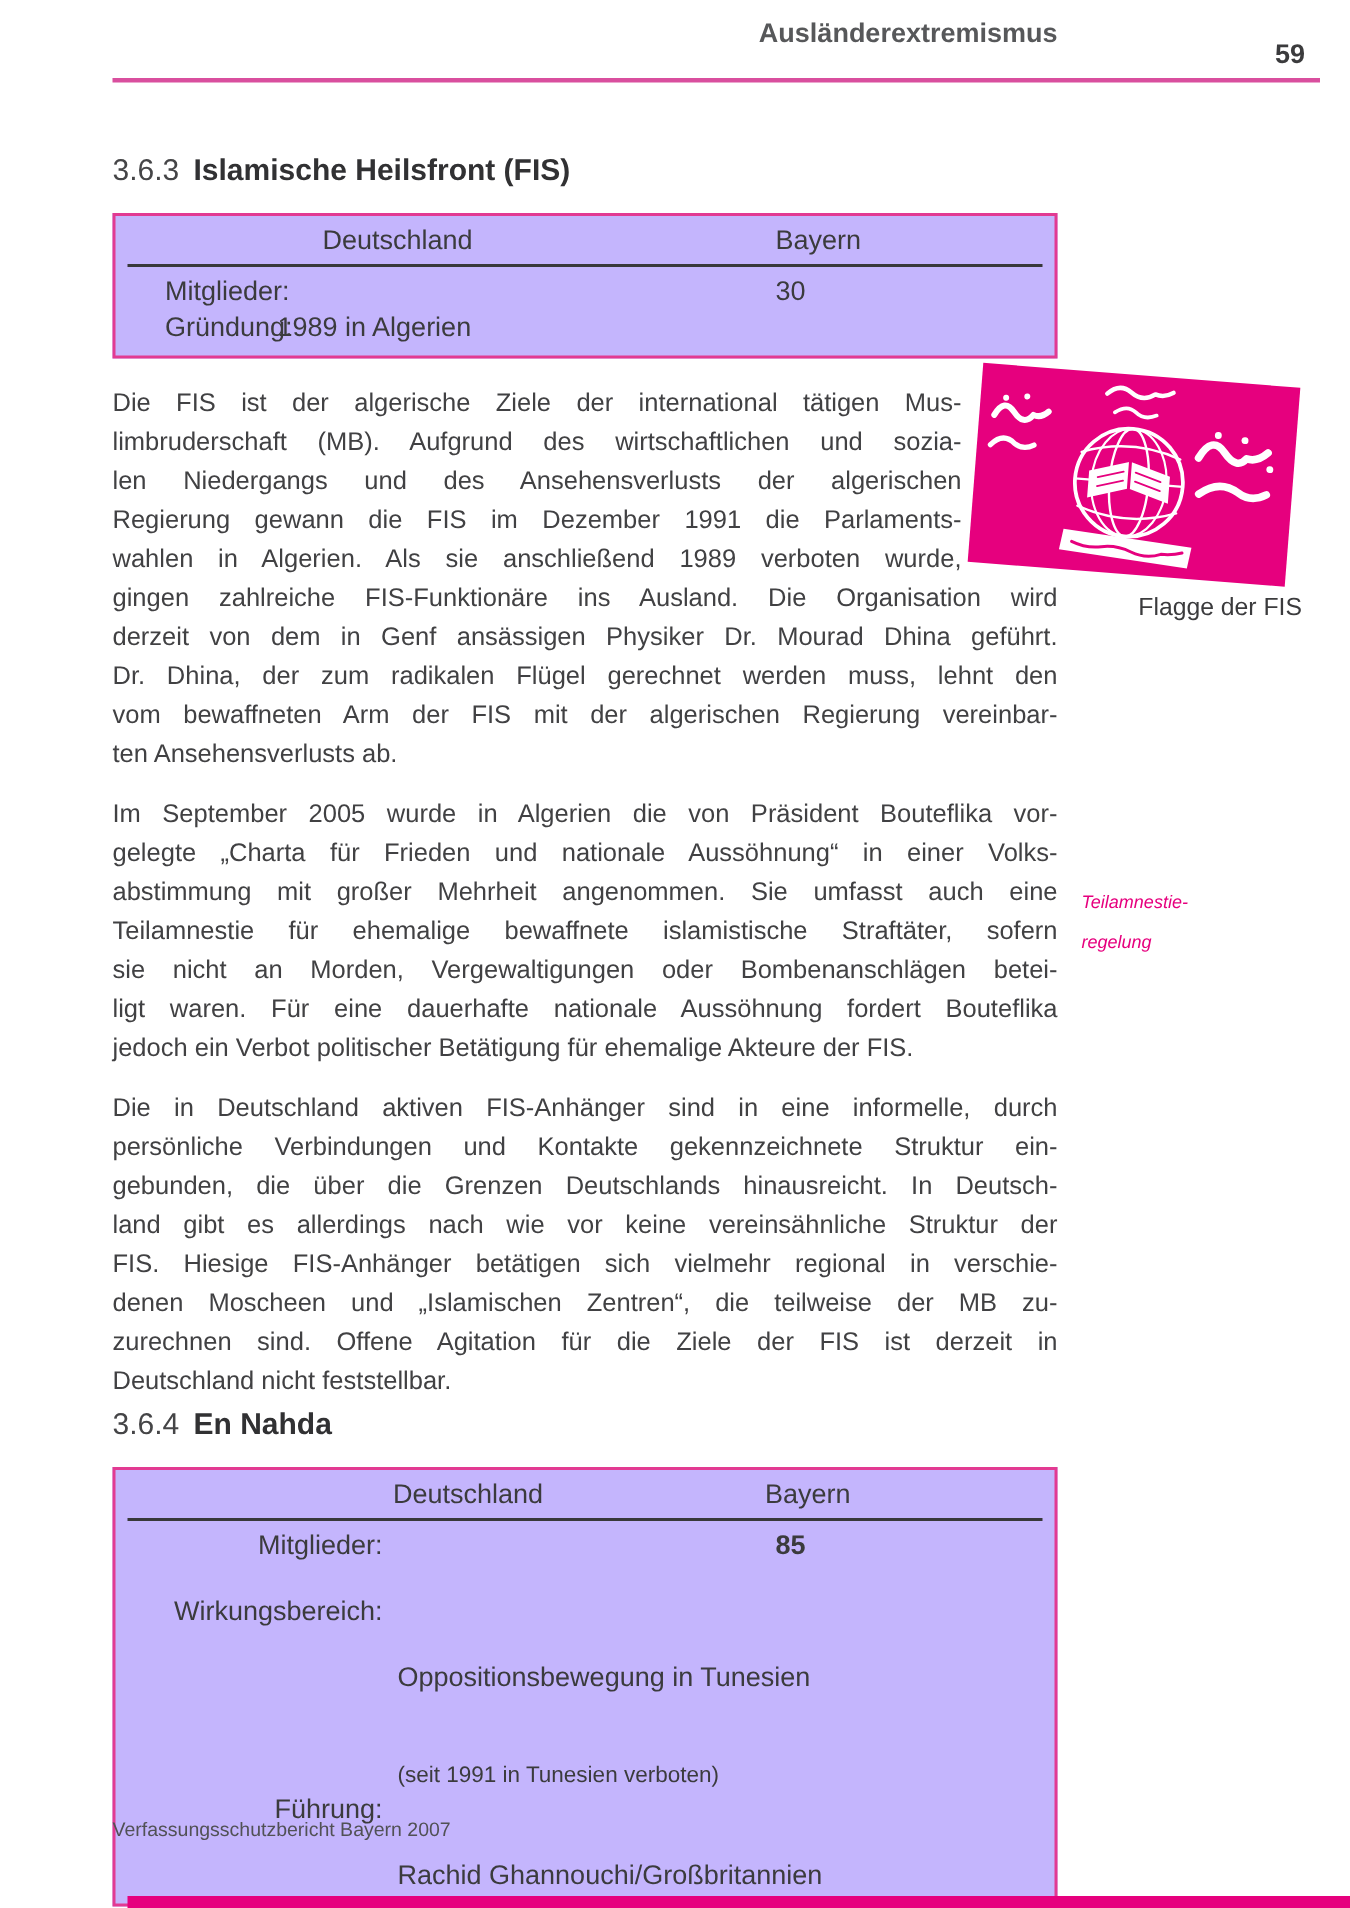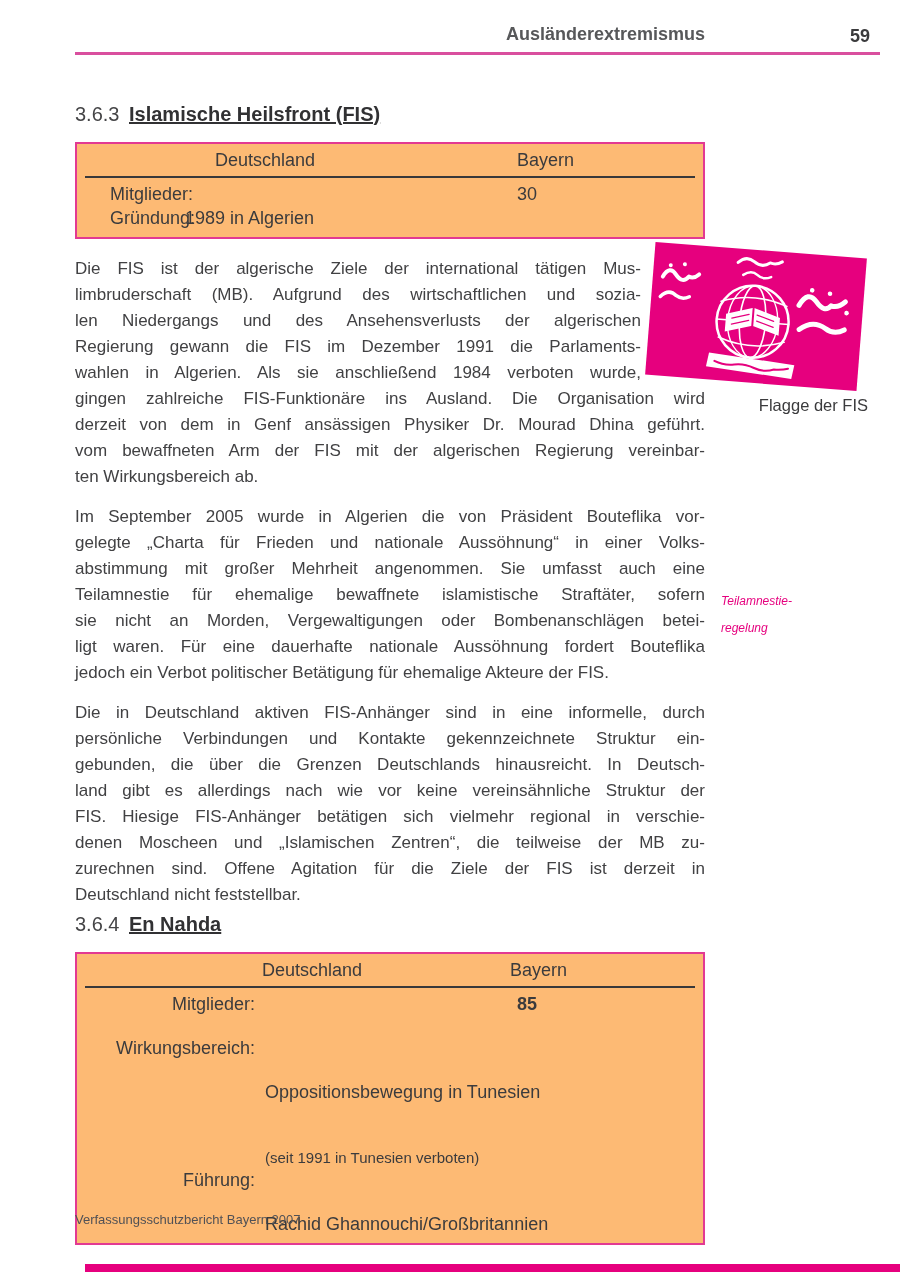--- a/index.html
+++ b/index.html
@@ -9,45 +9,45 @@
     width: 900px;
     height: 1272px;
     background: #ffffff;
     font-family: "Liberation Sans", sans-serif;
     color: #414143;
     overflow: hidden;
   }
 
   
   .header-title {
-    position: absolute; top: 24px; left: 75px; width: 630px;
+    position: absolute; top: 12px; left: 75px; width: 630px;
     text-align: right; font-size: 18px; font-weight: bold; color: #57585a;
   }
   .page-number {
     position: absolute; top: 26px; left: 790px; width: 80px;
     text-align: right; font-size: 18px; font-weight: bold; color: #3b3b3d;
   }
   .header-rule {
     position: absolute; top: 52px; left: 75px; width: 805px; height: 3px;
     background: #d94f9e;
   }
 
   
   .main-col { position: absolute; left: 75px; top: 98px; width: 630px; }
 
   .section-heading { font-size: 20px; line-height: 24px; color: #454547; }
   .section-heading .sec-num { font-weight: normal; display:inline-block; width: 54px; }
-  .section-heading .sec-title { font-weight: bold; color: #313133; text-decoration: underline; }
+  .section-heading .sec-title { font-weight: bold; color: #313133; }
   .h-fis { margin-top: 4px; }
   .h-ennahda { margin-top: 4px; }
 
   
   .info-table {
     margin-top: 16px;
-    background: #fdba74;
+    background: #c4b5fd;
     border: 2px solid #e23a92;
     padding: 5px 8px 7px 8px;
     font-size: 18px;
     color: #3b3b3d;
   }
   .info-table .thead { position: relative; height: 25px; }
   .info-table .col-head { position: absolute; top: 1px; font-weight: normal; }
   .t1 .col-de { left: 130px; }
   .t1 .col-by { left: 432px; }
   .t2 .col-de { left: 177px; }
@@ -129,25 +129,26 @@
         <span class="by-val"></span>
       </div>
     </div>
 
     <div class="para p1">
       <span class="flag-spacer"></span>
     <div class="line">Die FIS ist der algerische Ziele der international tätigen Mus-</div>
         <div class="line">limbruderschaft (MB). Aufgrund des wirtschaftlichen und sozia-</div>
         <div class="line">len Niedergangs und des Ansehensverlusts der algerischen</div>
         <div class="line">Regierung gewann die FIS im Dezember 1991 die Parlaments-</div>
-        <div class="line">wahlen in Algerien. Als sie anschließend 1984 verboten wurde,</div>
+        <div class="line">wahlen in Algerien. Als sie anschließend 1989 verboten wurde,</div>
         <div class="line">gingen zahlreiche FIS-Funktionäre ins Ausland. Die Organisation wird</div>
         <div class="line">derzeit von dem in Genf ansässigen Physiker Dr. Mourad Dhina geführt.</div>
+        <div class="line">Dr. Dhina, der zum radikalen Flügel gerechnet werden muss, lehnt den</div>
         <div class="line">vom bewaffneten Arm der FIS mit der algerischen Regierung vereinbar-</div>
-        <div class="line">ten Wirkungsbereich ab.</div>
+        <div class="line">ten Ansehensverlusts ab.</div>
       </div>
     <div class="para">
         <div class="line">Im September 2005 wurde in Algerien die von Präsident Bouteflika vor-</div>
         <div class="line">gelegte „Charta für Frieden und nationale Aussöhnung“ in einer Volks-</div>
         <div class="line">abstimmung mit großer Mehrheit angenommen. Sie umfasst auch eine</div>
         <div class="line">Teilamnestie für ehemalige bewaffnete islamistische Straftäter, sofern</div>
         <div class="line">sie nicht an Morden, Vergewaltigungen oder Bombenanschlägen betei-</div>
         <div class="line">ligt waren. Für eine dauerhafte nationale Aussöhnung fordert Bouteflika</div>
         <div class="line">jedoch ein Verbot politischer Betätigung für ehemalige Akteure der FIS.</div>
       </div>

